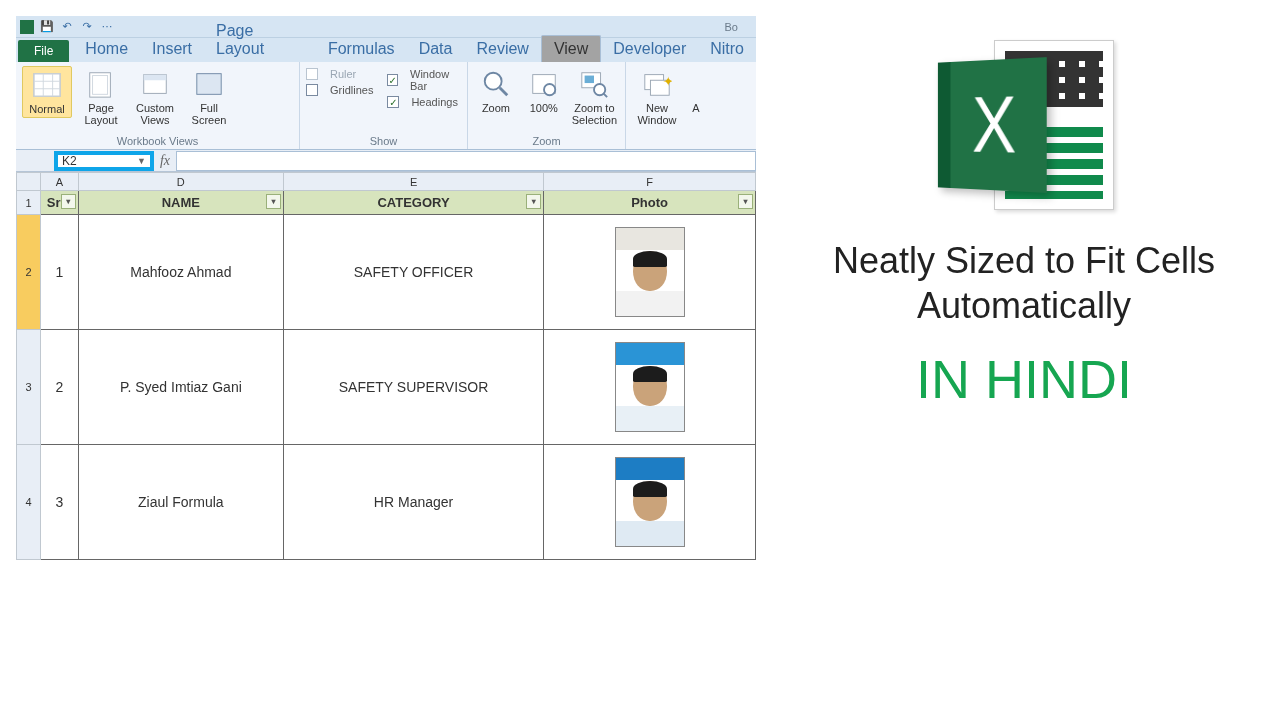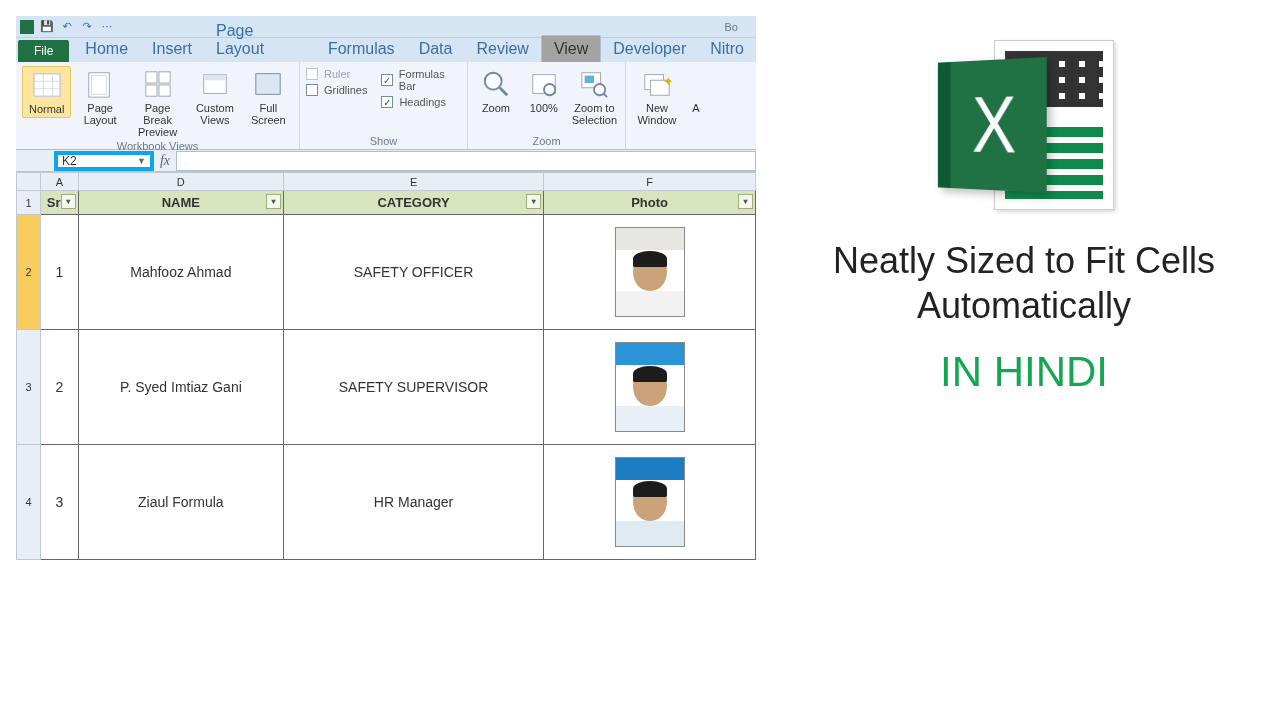--- a/index.html
+++ b/index.html
@@ -106,21 +106,21 @@
   .big-btn {
     display:flex; flex-direction:column; align-items:center;
     width:50px; padding:2px 2px;
     font-size:11px; line-height:1.1; text-align:center;
     color:#333;
   }
   .big-btn.sel { background:#ffe59e; border:1px solid #e0c960; border-radius:2px; }
   .big-btn .ico { width:32px; height:32px; display:flex; align-items:center; justify-content:center; margin-bottom:2px; }
   .big-btn .ico svg { width:30px; height:30px; }
 
-  .chk { display:flex; align-items:center; gap:6px; font-size:11px; color:#555; padding:2px 0;}
+  .chk { display:flex; align-items:center; gap:12px; font-size:11px; color:#555; padding:2px 0;}
   .chk .box { width:12px; height:12px; border:1px solid #7a8aa0; background:#fff; display:flex; align-items:center; justify-content:center; font-size:10px; color:#2a6f2a; }
   .chk.disabled { color:#9aa6b3; }
   .chk.disabled .box { border-color:#b9c4d0; }
 
   
   .fbar {
     height:22px;
     background:#e8eef6;
     border-bottom:1px solid #b5c5d7;
     display:flex;
@@ -235,21 +235,21 @@
   .promo-title {
     margin-top:28px;
     font-size:36px;
     color:#222;
     text-align:center;
     line-height:1.25;
     font-family:"Arial",sans-serif;
   }
   .promo-sub {
     margin-top:20px;
-    font-size:42px;
+    font-size:54px;
     color:#16a651;
     text-align:center;
     font-family:"Arial",sans-serif;
   }
 </style>
 </head>
 <body>
 
 <div class="left-pane">
 
@@ -293,31 +293,20 @@
           <span>Normal</span>
         </div>
         <div class="big-btn">
           <span class="ico">
             <svg viewBox="0 0 32 32">
                 <rect x="4" y="4" width="22" height="26" fill="#fff" stroke="#9aa6b3"></rect>
                 <rect x="7" y="7" width="16" height="20" fill="none" stroke="#cfd7df"></rect>
               </svg>
           </span>
           <span>Page Layout</span>
-        </div>
-        <div class="big-btn" style="width:58px;">
-          <span class="ico">
-            <svg viewBox="0 0 32 32">
-                <rect x="3" y="3" width="12" height="12" fill="#fff" stroke="#9aa6b3"></rect>
-                <rect x="17" y="3" width="12" height="12" fill="#fff" stroke="#9aa6b3"></rect>
-                <rect x="3" y="17" width="12" height="12" fill="#fff" stroke="#9aa6b3"></rect>
-                <rect x="17" y="17" width="12" height="12" fill="#fff" stroke="#9aa6b3"></rect>
-              </svg>
-          </span>
-          <span>Page Break Preview</span>
         </div>
         <div class="big-btn">
           <span class="ico">
             <svg viewBox="0 0 32 32">
                 <rect x="4" y="6" width="24" height="20" fill="#fff" stroke="#9aa6b3"></rect>
                 <rect x="4" y="6" width="24" height="6" fill="#dce6f2"></rect>
               </svg>
           </span>
           <span>Custom Views</span>
         </div>
@@ -342,21 +331,21 @@
                 <span>Ruler</span>
               </label>
             <label class="chk">
                 <span class="box"></span>
                 <span>Gridlines</span>
               </label>
           </div>
           <div style="display:flex; flex-direction:column;">
             <label class="chk">
                 <span class="box">✓</span>
-                <span>Formulas Bar</span>
+                <span>Window Bar</span>
               </label>
             <label class="chk">
                 <span class="box">✓</span>
                 <span>Headings</span>
               </label>
           </div>
         </div>
       </div>
       <div class="label">Show</div>
     </div>

